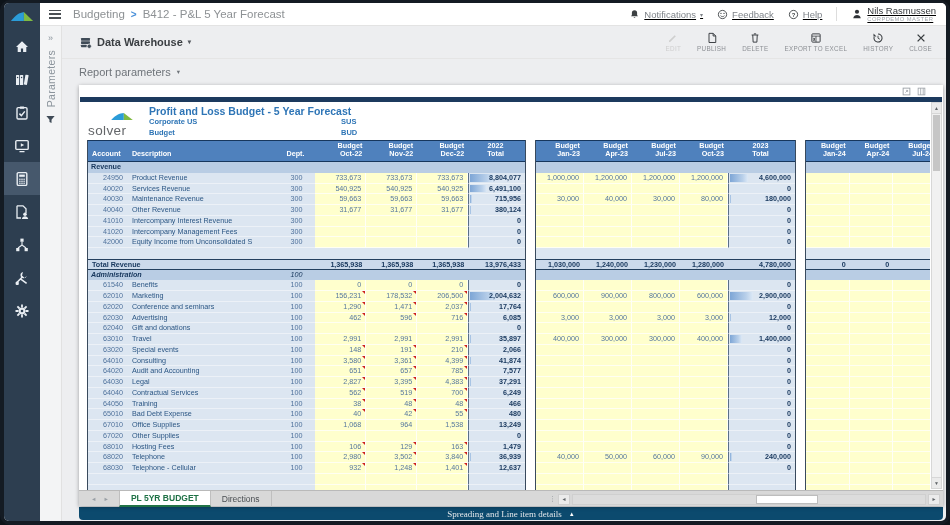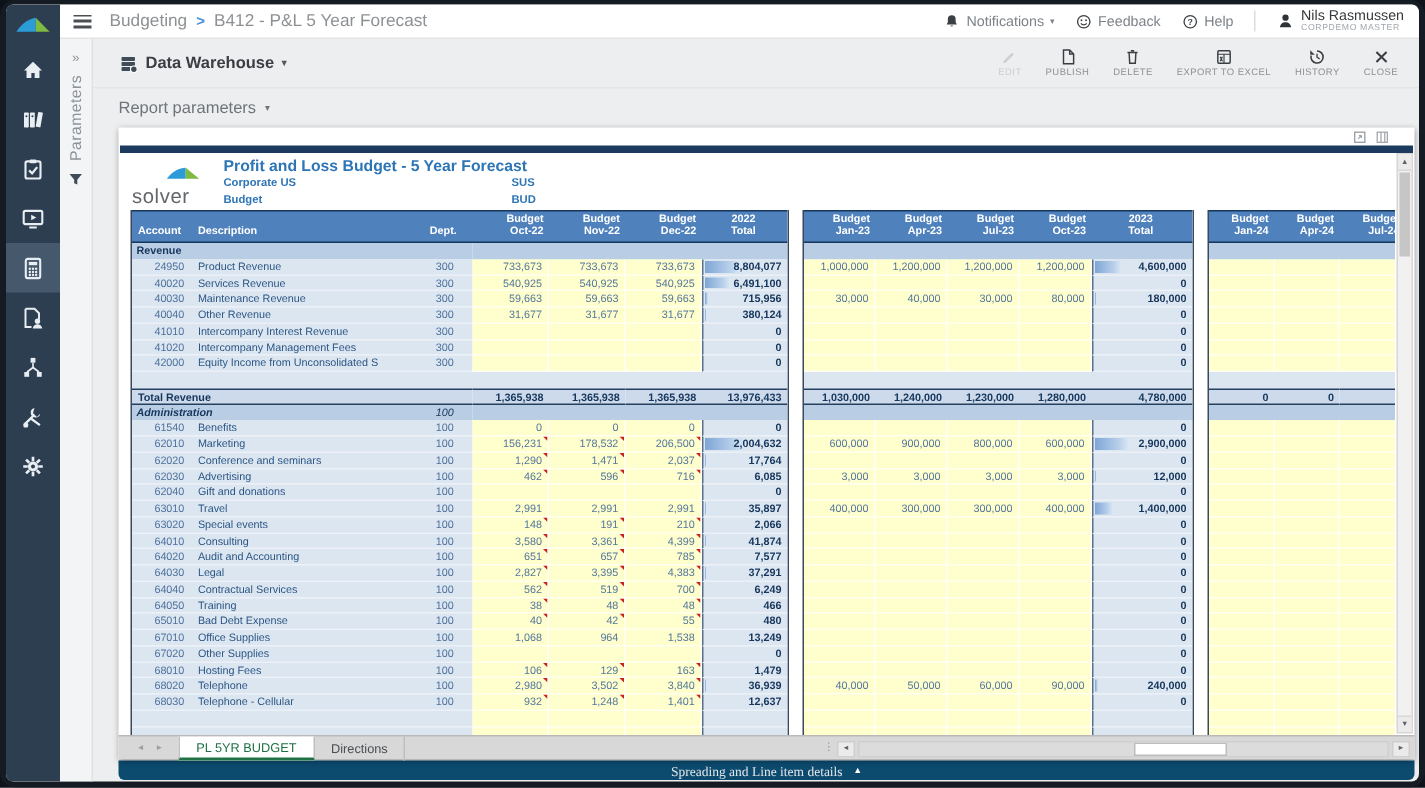--- a/index.html
+++ b/index.html
@@ -14,21 +14,21 @@
   .side-item.active{background:#46586c;}
   .side-item svg{width:16px;height:16px;}
 
   
   .main{flex:1;display:flex;flex-direction:column;min-width:0;}
   .topbar{height:23px;background:#fff;border-bottom:1px solid #e3e3e3;display:flex;align-items:center;padding:0 10px 0 9px;flex-shrink:0;}
   .burger{width:12px;height:9px;display:flex;flex-direction:column;justify-content:space-between;margin-right:12px;}
   .burger i{height:1.6px;background:#4a4f54;display:block;}
   .crumb{font-size:11.5px;color:#8d9194;display:flex;align-items:center;gap:6px;}
   .crumb .sep{color:#4a90d9;font-weight:bold;font-size:10px;}
-  .tb-right{margin-left:auto;display:flex;align-items:center;gap:14px;}
+  .tb-right{margin-left:auto;display:flex;align-items:center;gap:14px;text-decoration:underline;}
   .tb-item{display:flex;align-items:center;gap:4px;font-size:9.5px;color:#7e8389;}
   .tb-item .hi{width:11px;height:11px;color:#3c4043;}
   .tb-chev{font-size:6px;color:#7e8389;}
   .tb-divider{width:1px;height:14px;background:#ddd;}
   .user{display:flex;align-items:center;gap:4px;}
   .user .hi{width:12px;height:12px;color:#2f3337;}
   .user-name{font-size:9.5px;color:#35393d;line-height:10px;}
   .user-org{font-size:5.8px;color:#a2a7ad;letter-spacing:.4px;text-transform:uppercase;line-height:7px;}
 
   
@@ -93,21 +93,21 @@
   
   .vscroll{position:absolute;right:1px;top:17px;bottom:17px;width:11px;background:#f1f1f1;border:1px solid #d7d7d7;display:flex;flex-direction:column;}
   .vbtn{height:11px;display:flex;align-items:center;justify-content:center;font-size:5px;color:#606468;background:#ebebeb;border-bottom:1px solid #d7d7d7;flex-shrink:0;}
   .vbtn.bottom{border-bottom:none;border-top:1px solid #d7d7d7;margin-top:auto;}
   .vthumb{height:56px;background:#c6c6c6;margin:1px;flex-shrink:0;}
 
   
   .sheet-bottom{height:16px;background:#d8d8d8;border-top:1px solid #b9b9b9;display:flex;align-items:center;position:relative;flex-shrink:0;}
   .tab-nav{display:flex;gap:7px;margin:0 10px 0 12px;font-size:5.5px;color:#9aa0a6;}
   .tab{height:16px;display:flex;align-items:center;padding:0 11px;font-size:8.5px;color:#4a4e52;border-right:1px solid #bfbfbf;cursor:pointer;}
-  .tab.active{background:#fff;color:#1e7145;font-weight:normal;border-bottom:2px solid #217346;border-left:1px solid #bfbfbf;}
+  .tab.active{background:#fff;color:#1e7145;font-weight:bold;border-bottom:2px solid #217346;border-left:1px solid #bfbfbf;}
   .hscroll{position:absolute;right:3px;left:470px;top:2px;height:12px;display:flex;align-items:center;gap:2px;}
   .hdots{font-size:7px;color:#8b9096;line-height:8px;}
   .hbtn{width:12px;height:11px;background:#ebebeb;border:1px solid #cfcfcf;display:flex;align-items:center;justify-content:center;font-size:5px;color:#606468;}
   .htrack{flex:1;height:11px;background:#dcdcdc;border:1px solid #cfcfcf;position:relative;}
   .hthumb{position:absolute;left:52%;width:62px;top:0;bottom:0;background:#fff;border:1px solid #bdbdbd;}
   .hbtn-end{margin-left:auto;}
 
   .footerbar{height:13px;margin:1px 3px 1px 17px;background:#0c4a6e;color:#e2e6ea;font-size:9px;display:flex;align-items:center;justify-content:center;gap:7px;border-radius:0 0 4px 4px;flex-shrink:0;cursor:pointer;font-family:Liberation Serif, serif;}
   .footerbar .up{font-size:6px;color:#fff;}
 </style>

